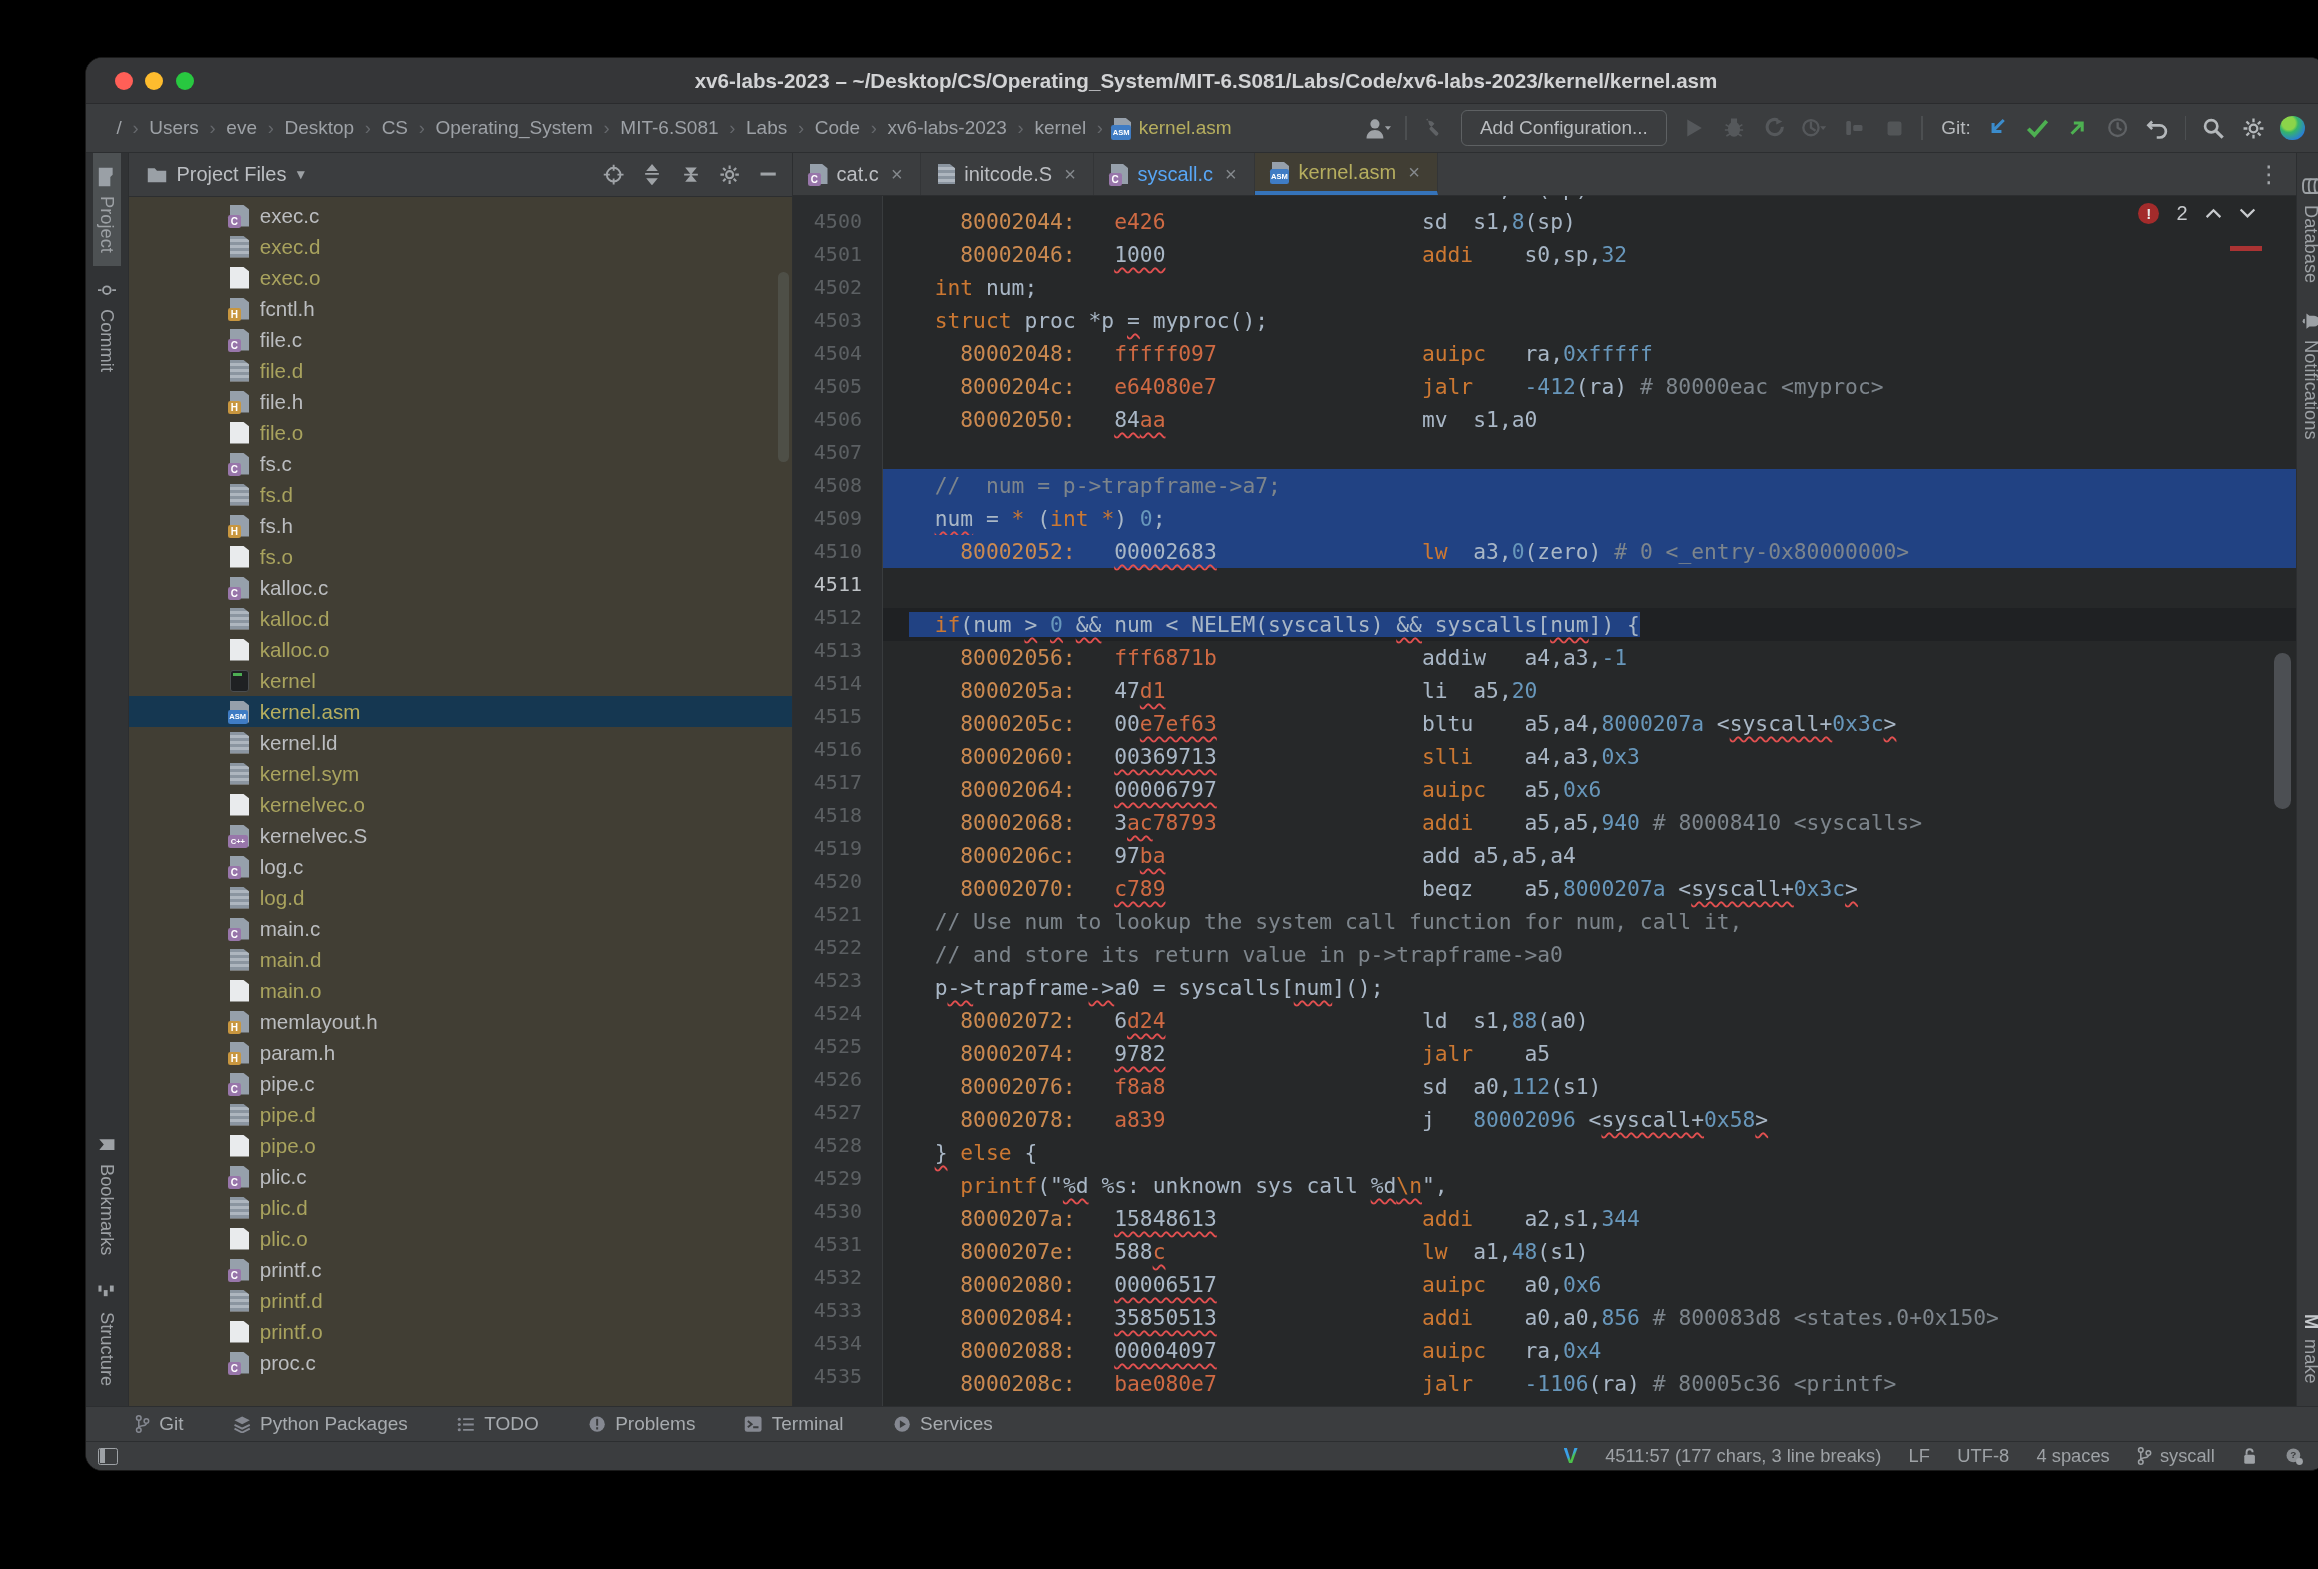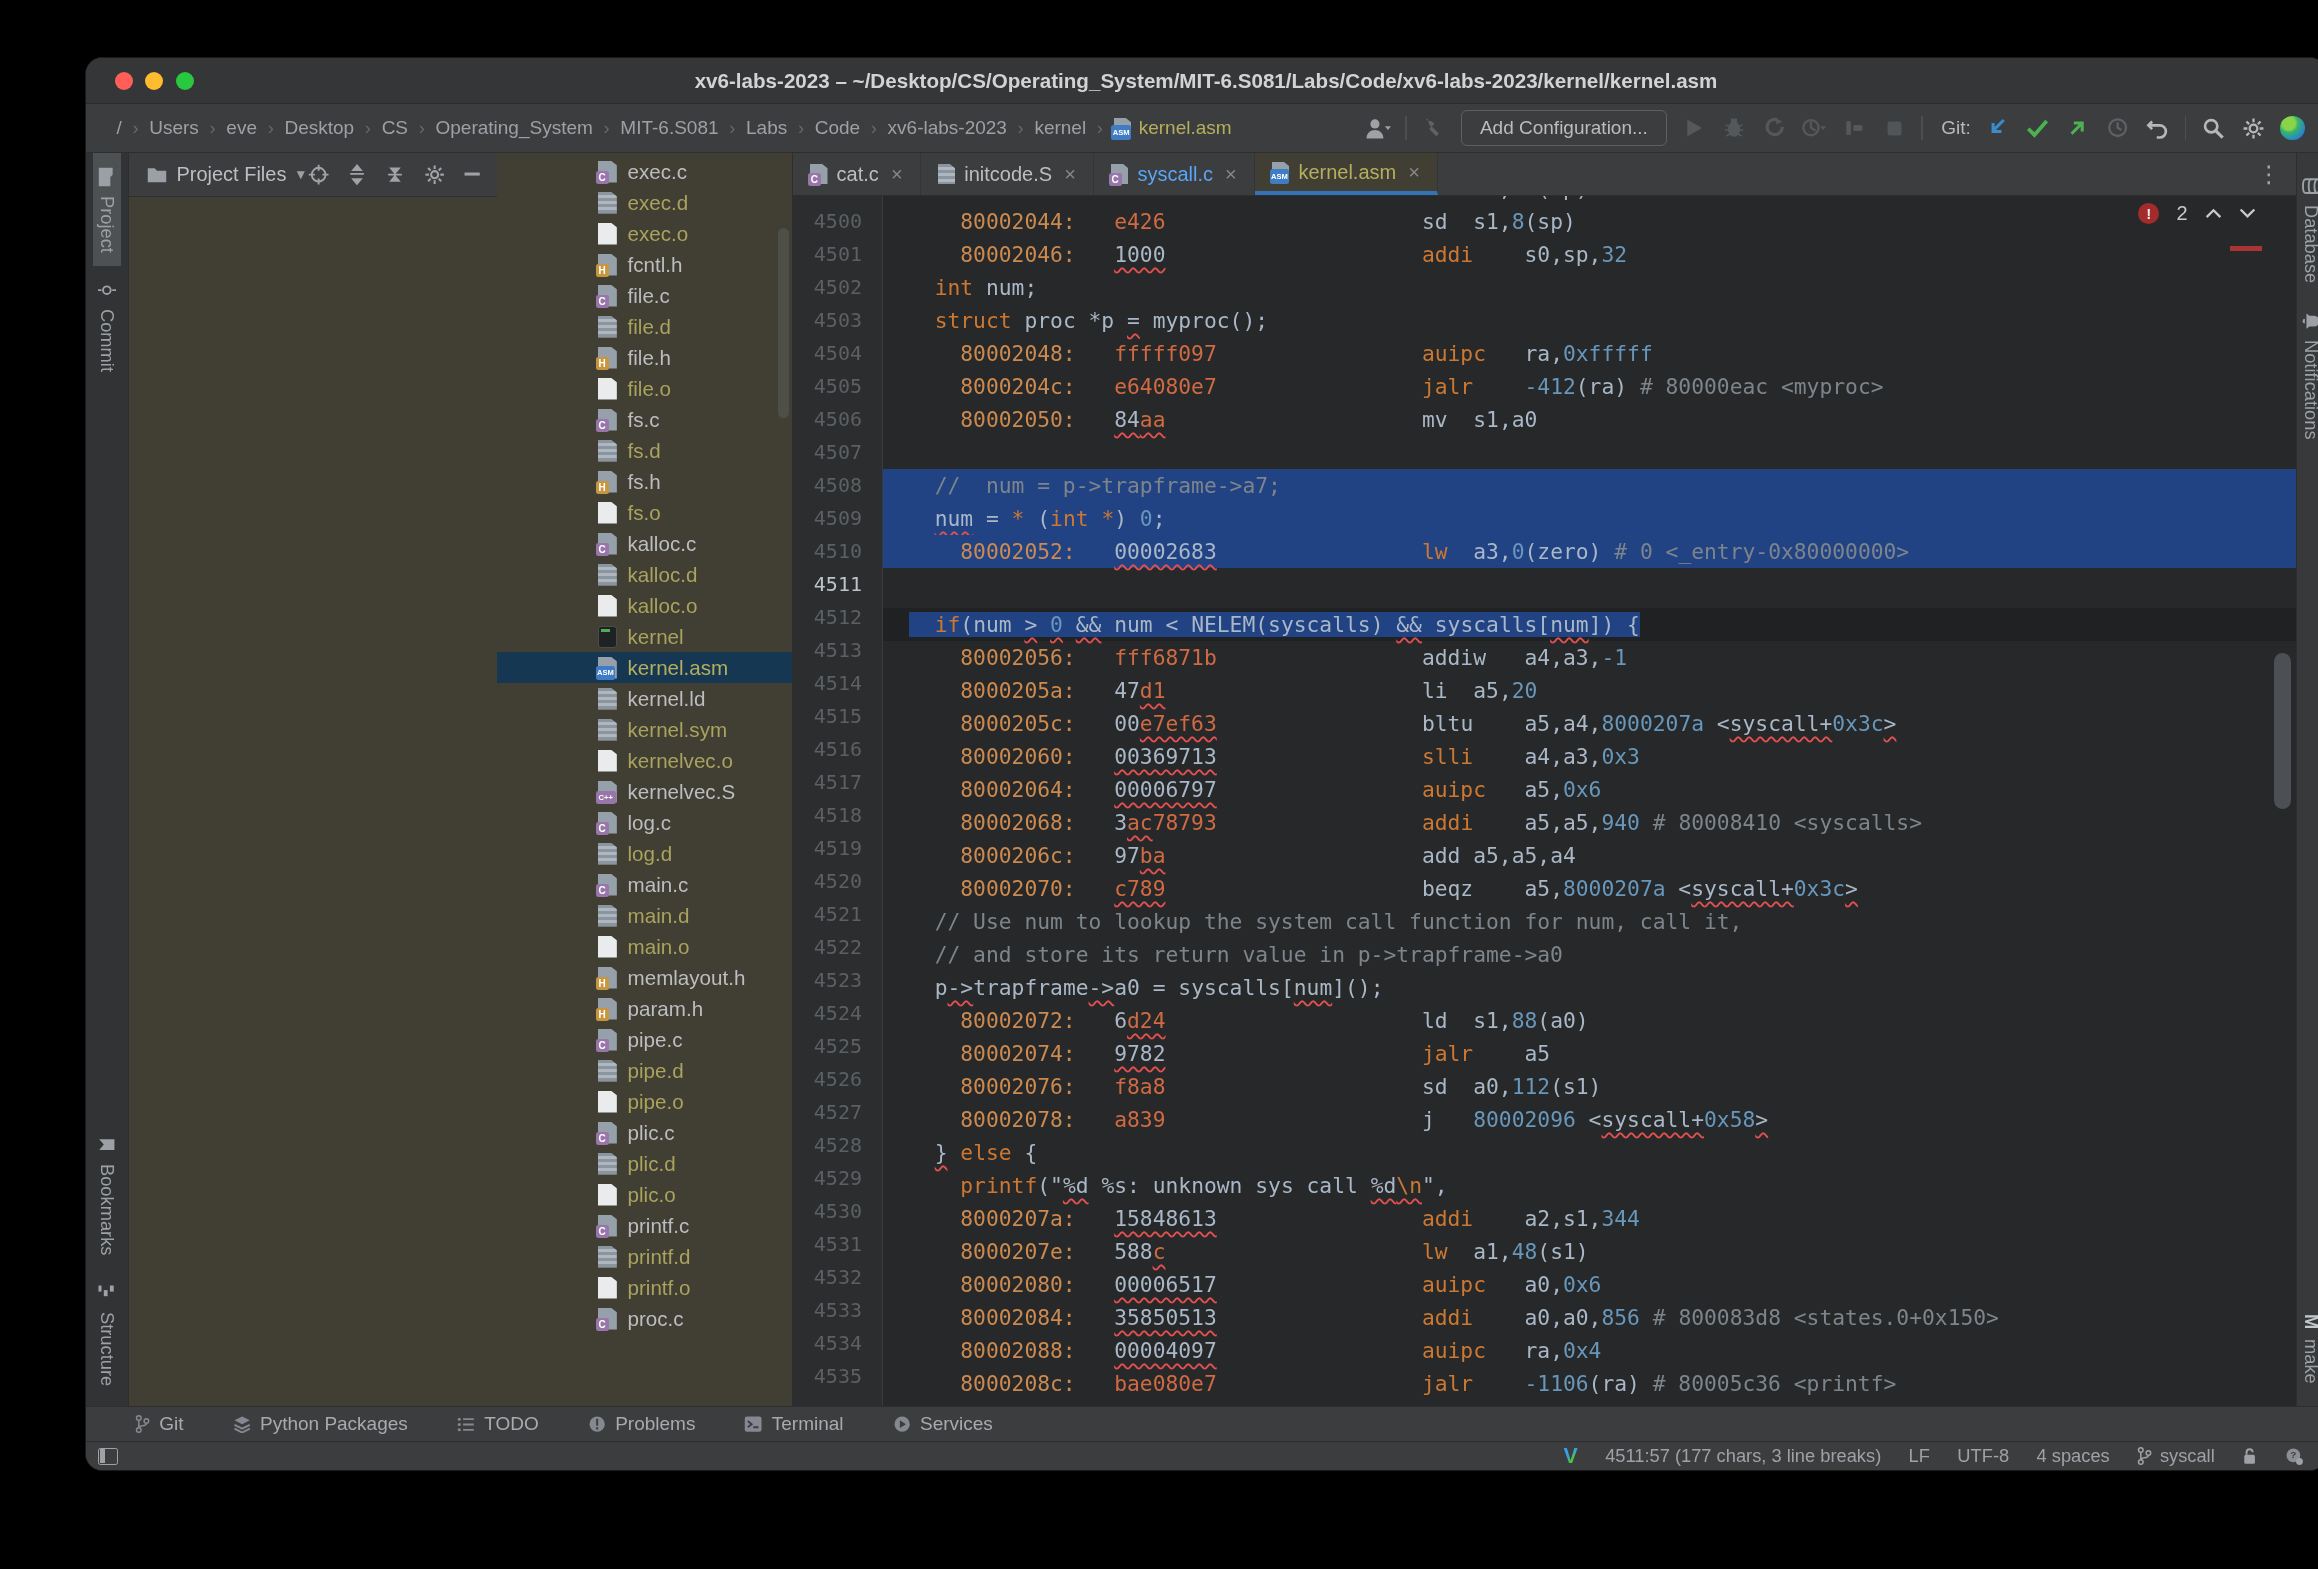--- a/index.html
+++ b/index.html
@@ -27,21 +27,21 @@
   .sphere{width:24.4px;height:24.4px;border-radius:50%;background:radial-gradient(circle at 35% 30%,#8bd44a 0 28%,#35b56a 40%,#2a7fd4 75%,#1b5fae 100%);}
   
   .mainrow{flex:1 1 auto;display:flex;min-height:0;}
   .lstripe{width:43px;background:#313335;border-right:0.8px solid #2c2e30;display:flex;flex-direction:column;align-items:center;padding:0 0 6.1px;}
   .rstripe{width:30.5px;background:#37393b;border-left:0.8px solid #2c2e30;display:flex;flex-direction:column;align-items:center;padding:9.1px 0;margin-left:0;}
   .stripe-btn{writing-mode:vertical-rl;display:flex;align-items:center;gap:9.1px;color:#9da1a5;font-size:18.3px;padding:13.7px 3px;cursor:pointer;}
   .stripe-btn.sel{background:#4d5153;}
   .stripe-spacer{flex:1 1 auto;}
   .stripe-icn{transform:rotate(90deg);display:inline-flex;width:20px;height:20px;align-items:center;justify-content:center;}
   
-  .ppanel{width:664px;flex:0 0 auto;display:flex;flex-direction:row;background:#413e34;border-right:0.8px solid #2c2e30;min-height:0;}
+  .ppanel{width:664px;flex:0 0 auto;display:flex;flex-direction:column;background:#413e34;border-right:0.8px solid #2c2e30;min-height:0;}
   .phead{height:44px;background:#3b3d3f;display:flex;align-items:center;padding:0 15.2px 0 18.3px;border-bottom:0.8px solid #2c2e30;flex:0 0 auto;}
   .phead .title{font-size:20px;color:#bcbfc3;margin:0 7.6px 0 9.1px;}
   .phead .dd{color:#9da1a5;font-size:13.7px;}
   .phead-icons{margin-left:auto;display:flex;align-items:center;gap:18.3px;color:#9fa3a7;}
   .ptree{flex:1 1 auto;overflow:hidden;position:relative;padding-top:3px;}
   .trow{height:31px;display:flex;align-items:center;padding-left:101px;gap:10.7px;font-size:20.6px;color:#bbbdc0;white-space:nowrap;cursor:pointer;}
   .trow.gen{color:#a9a35e;}
   .trow.sel{background:#153751;color:#b6ae5f;}
   .tree-scroll{position:absolute;right:3px;top:75px;width:10.7px;height:190px;border-radius:5.3px;background:#5a5c57;opacity:.55;}
   

